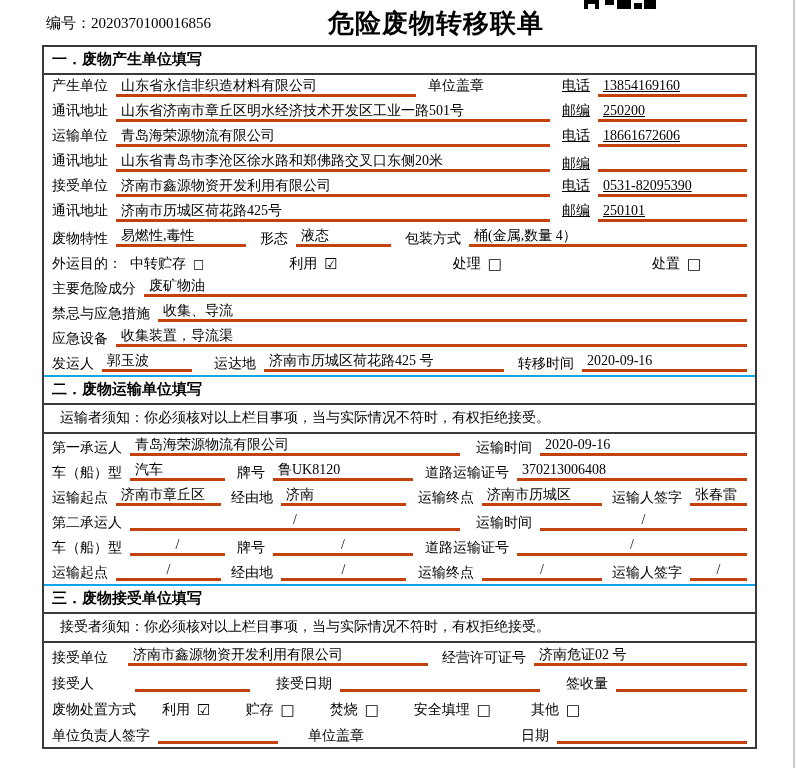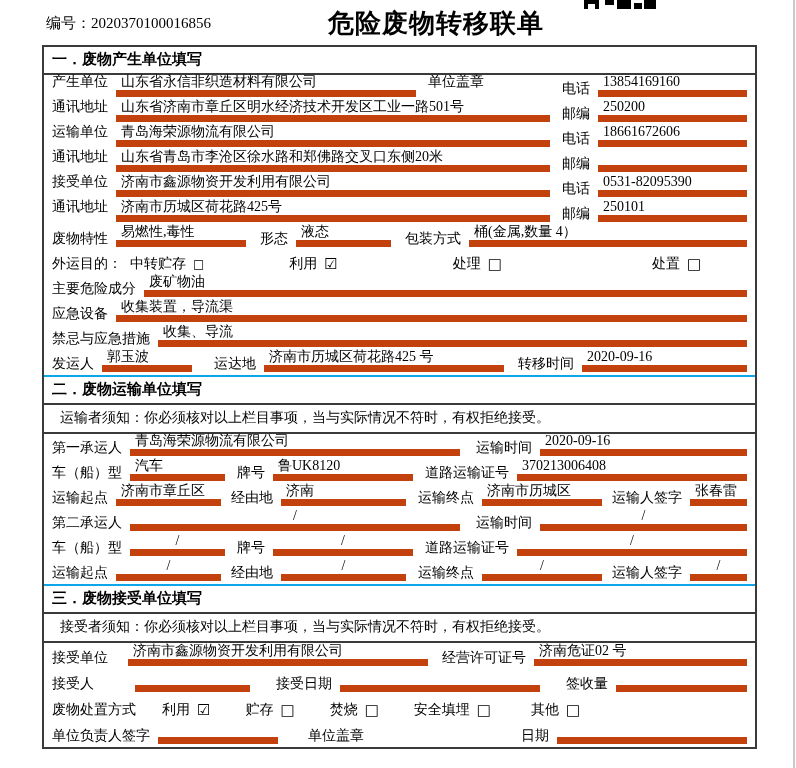--- a/index.html
+++ b/index.html
@@ -31,24 +31,24 @@
   }
   .sec-h.mid { border-top:2px solid #0ea5e9; }
   .notice { padding:4px 8px 5px 16px; border-bottom:2px solid #3a3a3a; white-space:nowrap; }
 
   .row {
     display:flex; align-items:flex-end; padding:0 8px 3px 8px; height:25px;
     white-space:nowrap; line-height:16px;
   }
   .row3 { height:26px; }
   .lgrp { width:498px; display:flex; align-items:flex-start; }
-  .rgrp { flex:1; display:flex; align-items:flex-end; padding-left:12px; }
+  .rgrp { flex:1; display:flex; padding-left:12px;text-decoration:underline; }
   .lb { margin-right:8px; }
   .uv {
-    border-bottom:7px solid #c2410c; padding:0 5px; display:inline-block;
+    border-bottom:3px solid #c2410c; padding:0 5px; display:inline-block;
     min-height:16px; overflow:hidden;
   }
   .fill { flex:1; }
   .ctr { text-align:center; }
   .w300{width:300px}.w330{width:330px}.w175{width:175px}.w160{width:160px}
   .w130{width:130px}.w95{width:95px}.w105{width:105px}.w140{width:140px}
   .w125{width:125px}.w120{width:120px}.w90{width:90px}.w240{width:240px}
   .w115{width:115px}.w200{width:200px}.w190{width:190px}
   .seal-lb { margin-left:12px; }
   .opt { display:inline-flex; align-items:flex-end; }
@@ -175,27 +175,27 @@
       <span class="box">□</span>
     </span>
   </div>
 
   <div class="row">
     <span class="lb">主要危险成分</span>
     <span class="uv fill">废矿物油</span>
   </div>
 
   <div class="row">
+    <span class="lb">禁忌与应急措施</span>
+    <span class="uv fill">收集、导流</span>
+  </div>
+
+  <div class="row">
     <span class="lb">应急设备</span>
     <span class="uv fill">收集装置，导流渠</span>
-  </div>
-
-  <div class="row">
-    <span class="lb">禁忌与应急措施</span>
-    <span class="uv fill">收集、导流</span>
   </div>
 
   <div class="row">
     <span class="lb">发运人</span>
     <span class="uv w90">郭玉波</span>
     <span class="lb" style="margin-left:22px">运达地</span>
     <span class="uv w240">济南市历城区荷花路425 号</span>
     <span class="lb" style="margin-left:14px">转移时间</span>
     <span class="uv fill">2020-09-16</span>
   </div>

